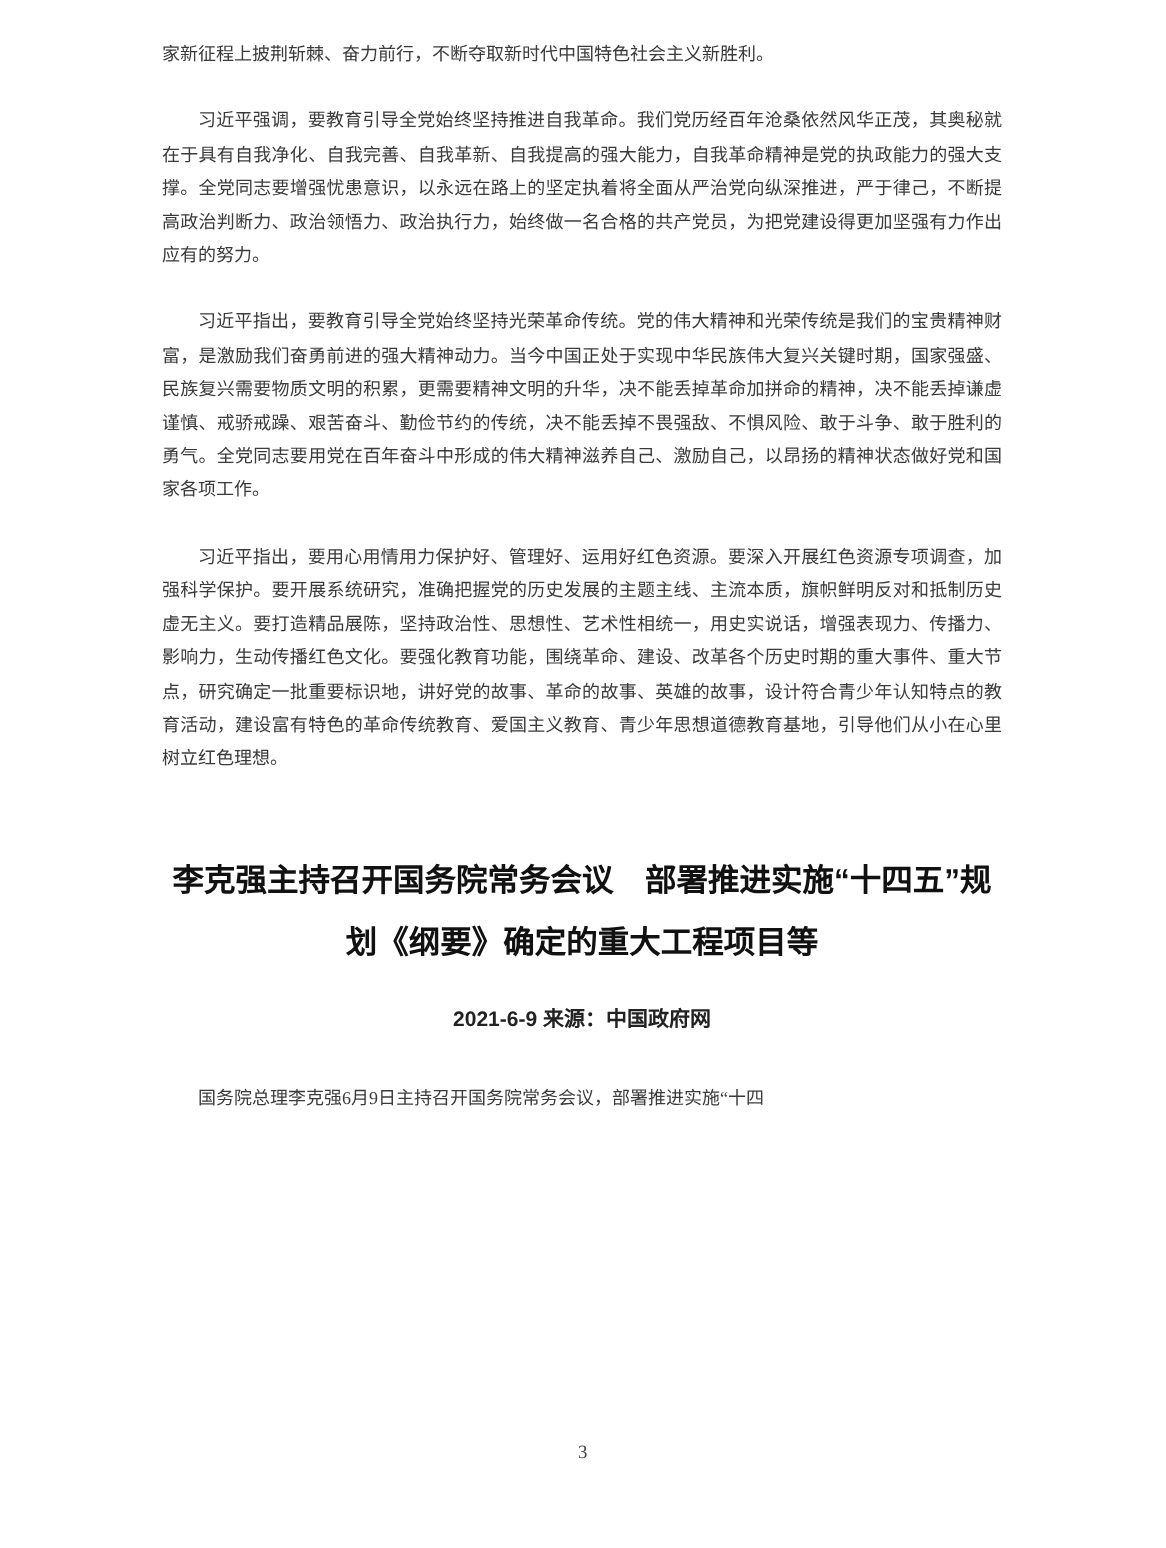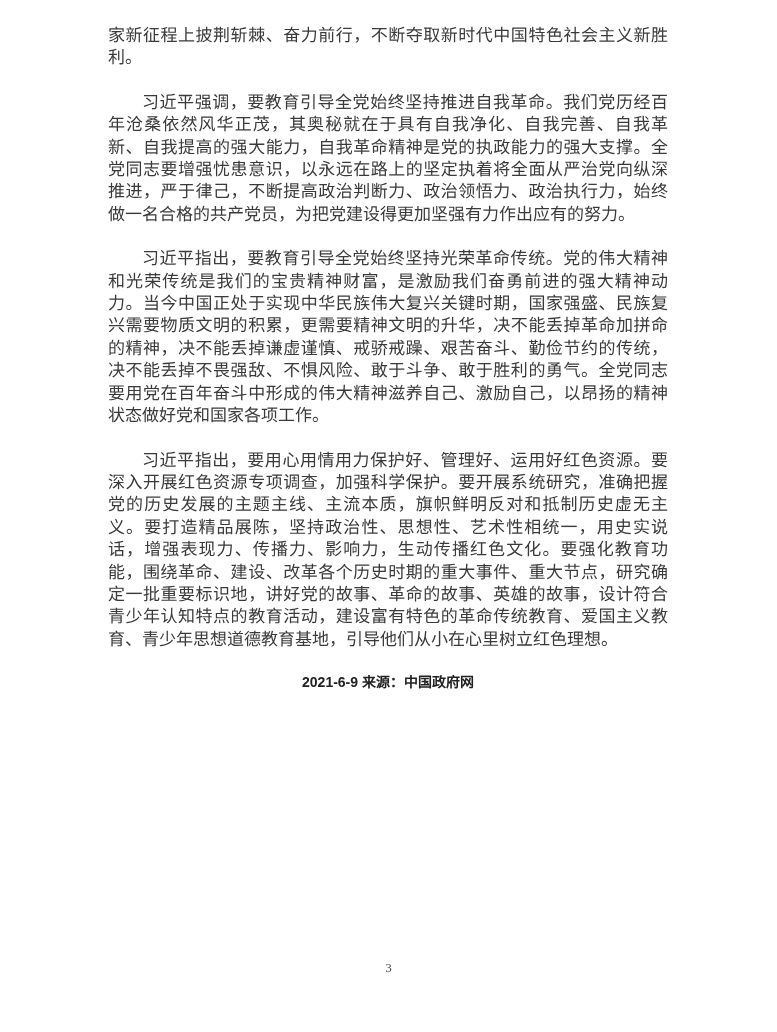--- a/index.html
+++ b/index.html
@@ -13,21 +13,21 @@
     height: 1032px;
     background: #ffffff;
     box-sizing: border-box;
     padding: 25px 109px 0 108px;
     overflow: hidden;
     font-family: "Liberation Serif", "DejaVu Serif", serif;
     color: #3a3a3a;
   }
   .body-para {
     margin: 0 0 22px 0;
-    font-size: 17px;
+    font-size: 12px;
     line-height: 22.4px;
     text-align: justify;
     text-justify: inter-ideograph;
     text-indent: 2em;
     color: #3a3a3a;
     letter-spacing: 0;
   }
   .body-para.no-indent {
     text-indent: 0;
   }
@@ -72,19 +72,21 @@
 
   <p class="body-para no-indent">家新征程上披荆斩棘、奋力前行，不断夺取新时代中国特色社会主义新胜利。</p>
 
 
   <p class="body-para">习近平强调，要教育引导全党始终坚持推进自我革命。我们党历经百年沧桑依然风华正茂，其奥秘就在于具有自我净化、自我完善、自我革新、自我提高的强大能力，自我革命精神是党的执政能力的强大支撑。全党同志要增强忧患意识，以永远在路上的坚定执着将全面从严治党向纵深推进，严于律己，不断提高政治判断力、政治领悟力、政治执行力，始终做一名合格的共产党员，为把党建设得更加坚强有力作出应有的努力。</p>
 
   <p class="body-para">习近平指出，要教育引导全党始终坚持光荣革命传统。党的伟大精神和光荣传统是我们的宝贵精神财富，是激励我们奋勇前进的强大精神动力。当今中国正处于实现中华民族伟大复兴关键时期，国家强盛、民族复兴需要物质文明的积累，更需要精神文明的升华，决不能丢掉革命加拼命的精神，决不能丢掉谦虚谨慎、戒骄戒躁、艰苦奋斗、勤俭节约的传统，决不能丢掉不畏强敌、不惧风险、敢于斗争、敢于胜利的勇气。全党同志要用党在百年奋斗中形成的伟大精神滋养自己、激励自己，以昂扬的精神状态做好党和国家各项工作。</p>
 
   <p class="body-para">习近平指出，要用心用情用力保护好、管理好、运用好红色资源。要深入开展红色资源专项调查，加强科学保护。要开展系统研究，准确把握党的历史发展的主题主线、主流本质，旗帜鲜明反对和抵制历史虚无主义。要打造精品展陈，坚持政治性、思想性、艺术性相统一，用史实说话，增强表现力、传播力、影响力，生动传播红色文化。要强化教育功能，围绕革命、建设、改革各个历史时期的重大事件、重大节点，研究确定一批重要标识地，讲好党的故事、革命的故事、英雄的故事，设计符合青少年认知特点的教育活动，建设富有特色的革命传统教育、爱国主义教育、青少年思想道德教育基地，引导他们从小在心里树立红色理想。</p>
 
+  <h1 class="article-title">李克强主持召开国务院常务会议　部署推进实施“十四五”规划《纲要》确定的重大工程项目等</h1>
 
   <p class="article-meta">2021-6-9 来源：中国政府网</p>
 
+  <p class="body-para opening-para">国务院总理李克强6月9日主持召开国务院常务会议，部署推进实施“十四</p>
 
   <div class="page-number">3</div>
 
 </div>
 
 </body></html>

